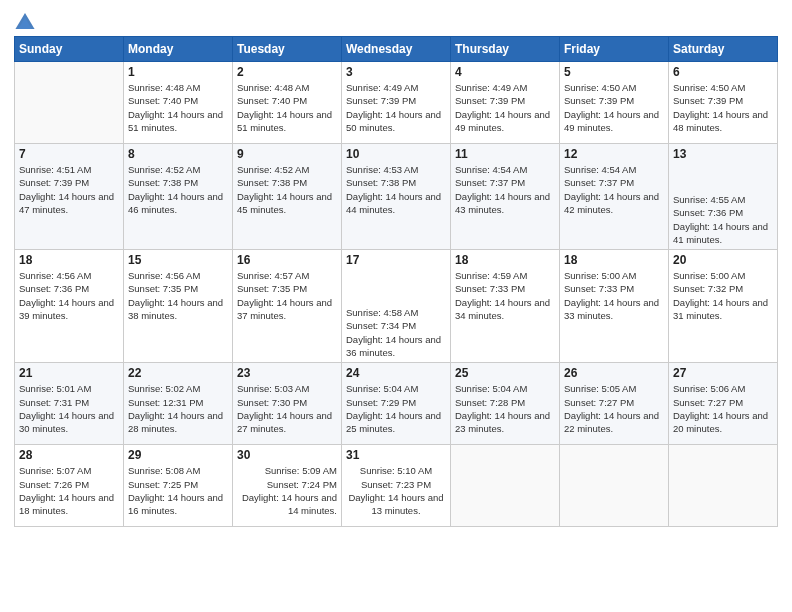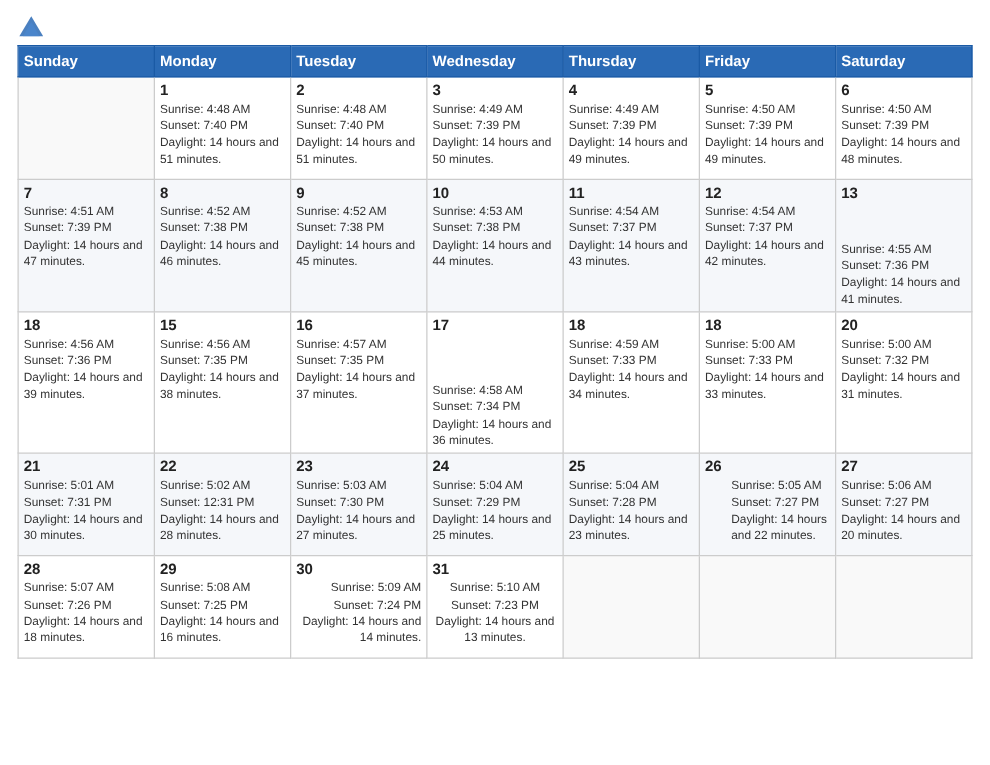--- a/index.html
+++ b/index.html
@@ -284,21 +284,21 @@
 Daylight: 14 hours and 25 minutes.</div>
           </td>
           <td>
             <span class="day-number">25</span>
             <div class="day-info" style="white-space: pre-line;">Sunrise: 5:04 AM
 Sunset: 7:28 PM
 Daylight: 14 hours and 23 minutes.</div>
           </td>
           <td>
             <span class="day-number">26</span>
-            <div class="day-info" style="white-space: pre-line; margin-left: 21px;">Sunrise: 5:05 AM
+            <div class="day-info" style="white-space: pre-line;">Sunrise: 5:05 AM
 Sunset: 7:27 PM
 Daylight: 14 hours and 22 minutes.</div>
           </td>
           <td>
             <span class="day-number">27</span>
             <div class="day-info" style="white-space: pre-line;">Sunrise: 5:06 AM
 Sunset: 7:27 PM
 Daylight: 14 hours and 20 minutes.</div>
           </td>
         </tr>

